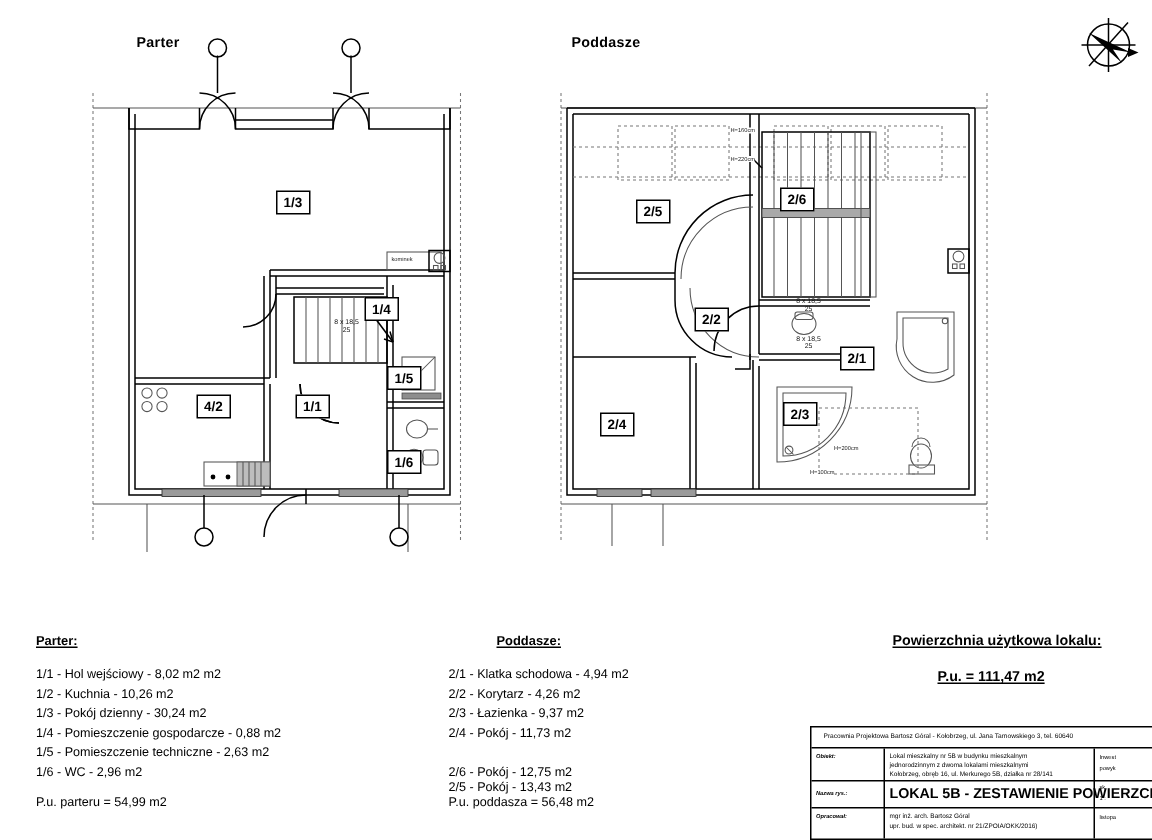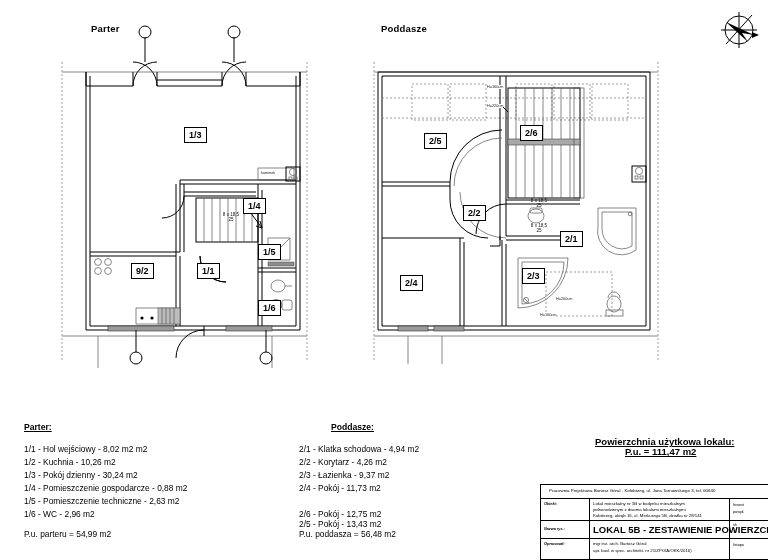--- a/index.html
+++ b/index.html
@@ -172,21 +172,21 @@
   <div class="anno" style="left:261px;top:171px;">kominek</div>
 
   <div class="stairtxt" style="left:208px;top:212px;width:46px;">
     <span>8 x 18,5</span><br>
     <span>25</span>
   </div>
 
   <div class="tag" style="left:184px;top:127px;">1/3</div>
   <div class="tag" style="left:243px;top:198px;">1/4</div>
   <div class="tag" style="left:197px;top:263px;">1/1</div>
-  <div class="tag" style="left:131px;top:263px;">9/2</div>
+  <div class="tag" style="left:131px;top:263px;">4/2</div>
   <div class="tag" style="left:258px;top:244px;">1/5</div>
   <div class="tag" style="left:258px;top:300px;">1/6</div>
 
   <div class="plan-title" style="left:381px;top:23px;">Poddasze</div>
 
   <svg style="left:350px;top:0;width:340px;height:380px;">
 
     <line x1="24" y1="62" x2="24" y2="360" class="sld"></line>
     <line x1="308" y1="62" x2="308" y2="360" class="sld"></line>
     <line x1="24" y1="72" x2="308" y2="72" class="slt"></line>
@@ -310,21 +310,21 @@
 
   <div class="legend-sub" style="left:299px;top:422px;padding-left:32px;">Poddasze:</div>
   <div class="legend-line" style="left:299px;top:444px;">2/1  -  Klatka schodowa  -  4,94 m2</div>
   <div class="legend-line" style="left:299px;top:457px;">2/2  -  Korytarz  -  4,26 m2</div>
   <div class="legend-line" style="left:299px;top:470px;">2/3  -  Łazienka  -  9,37 m2</div>
   <div class="legend-line" style="left:299px;top:483px;">2/4  -  Pokój  -  11,73 m2</div>
   <div class="legend-line" style="left:299px;top:496px;margin-top:23px;">2/5  -  Pokój  -  13,43 m2</div>
   <div class="legend-line" style="left:299px;top:509px;">2/6  -  Pokój  -  12,75 m2</div>
   <div class="legend-sum" style="left:299px;top:529px;">P.u. poddasza  =  56,48 m2</div>
 
-  <div class="area-head" style="left:595px;top:436px;">Powierzchnia użytkowa lokalu:</div>
+  <div class="area-head" style="left:595px;top:422px;">Powierzchnia użytkowa lokalu:</div>
   <div class="area-val" style="left:625px;top:446px;">P.u.  =  111,47 m2</div>
 
   <div class="tb" style="left:540px;top:484px;width:240px;height:76px;">
 
     <div class="row" style="top:0;height:14px;">
       <div class="tb-firm">Pracownia Projektowa Bartosz Góral - Kołobrzeg, ul. Jana Tarnowskiego 3, tel. 60640</div>
     </div>
 
     <div class="row" style="top:14px;height:22px;">
       <div class="tb-lbl" style="top:3px;">Obiekt:</div>

